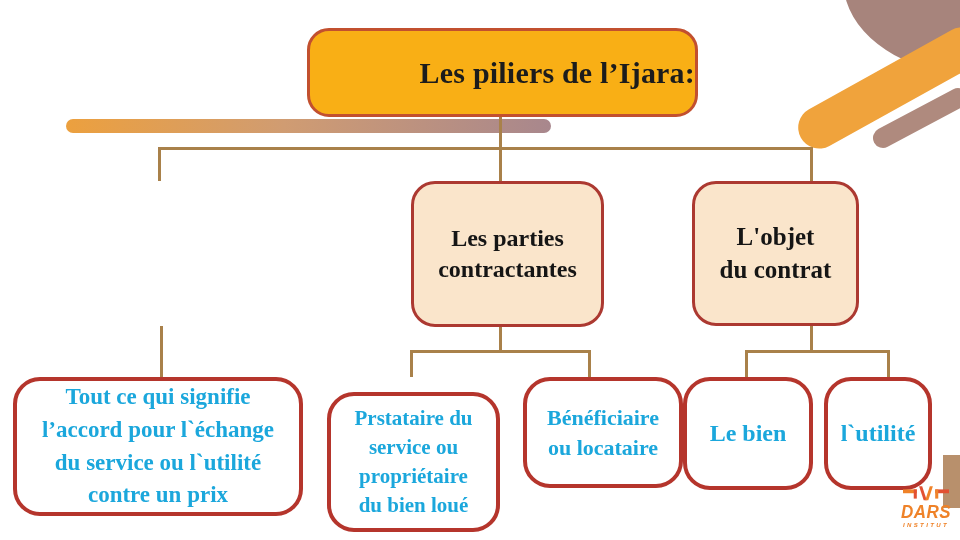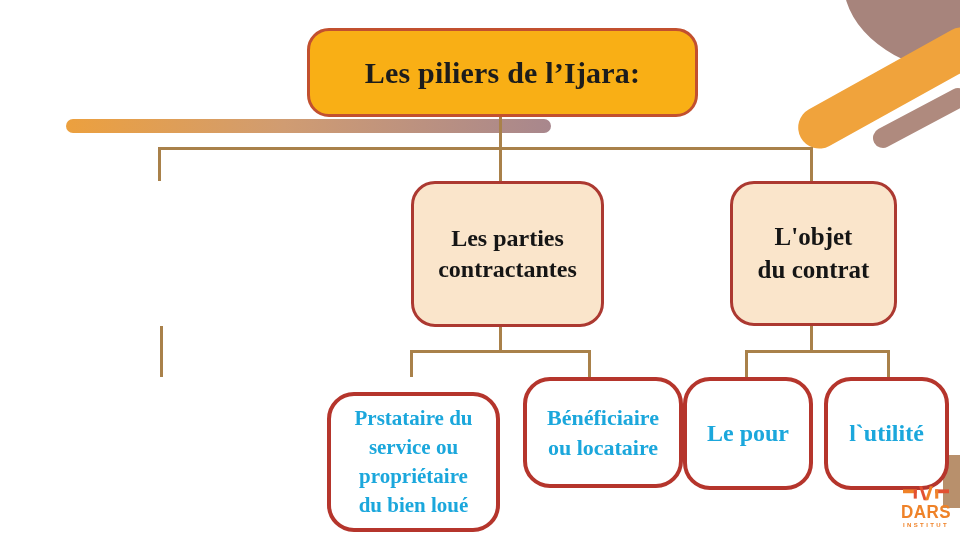--- a/index.html
+++ b/index.html
@@ -31,43 +31,44 @@
   .cv{width:3px;} .ch{height:3px;}
   
   .box{
     position:absolute;z-index:3;box-sizing:border-box;
     display:flex;align-items:center;justify-content:center;
     text-align:center;white-space:pre-line;font-weight:bold;
   }
   #title-box{
     left:307px;top:28px;width:391px;height:89px;border-radius:22px;
     background:#F9AF15;border:3px solid #C2502F;
-    font-size:30px;color:#1c1c1c;letter-spacing:0.2px;
+    font-size:30px;color:#1c1c1c;letter-spacing:0.2px;justify-content:flex-end;
   }
   .pillar{
     background:#FAE5CB;border:3.5px solid #AC3931;border-radius:24px;
     color:#151515;line-height:1.3;
   }
   #pillar-expression{left:75px;top:180px;width:175px;height:147px;font-size:25px;}
   #pillar-parties{left:403px;top:181px;width:193px;height:146px;font-size:24px;margin-left:8px;}
-  #pillar-objet{left:730px;top:181px;width:167px;height:145px;font-size:25px;}
+  #pillar-objet{left:692px;top:181px;width:167px;height:145px;font-size:25px;}
   .leaf{
     background:#ffffff;border:4px solid #B5352C;border-radius:27px;
     color:#1BA7DC;
   }
   #leaf-accord{left:13px;top:377px;width:290px;height:139px;font-size:23px;line-height:1.42;}
   #leaf-prestataire{left:327px;top:377px;width:173px;height:140px;font-size:21px;line-height:1.38;margin-top:15px;}
   #leaf-beneficiaire{left:508px;top:377px;width:160px;height:111px;font-size:22px;line-height:1.35;margin-left:15px;}
   #leaf-prix{left:683px;top:377px;width:130px;height:113px;font-size:24px;}
-  #leaf-utilite{left:824px;top:377px;width:125px;height:113px;font-size:24px;}
+  #leaf-utilite{left:824px;top:377px;width:108px;height:113px;font-size:24px;}
   
   #logo{
     position:absolute;left:891px;top:486px;width:70px;z-index:4;
     display:flex;flex-direction:column;align-items:center;
     font-family:"Liberation Sans","DejaVu Sans",sans-serif;
+    font-style:italic;
   }
   #logo-brand{
     color:#EF8228;font-weight:800;font-size:17px;letter-spacing:0.5px;
     transform:scaleY(1.1);line-height:1;margin-top:1px;
   }
   #logo-tagline{
     color:#EF8228;font-size:6px;letter-spacing:2.4px;line-height:1;
     margin-top:2px;font-weight:bold;
   }
 </style>
@@ -103,32 +104,38 @@
 
   <div class="box pillar" id="pillar-parties">
     <span>Les parties
 contractantes</span>
   </div>
   <div class="box pillar" id="pillar-objet">
     <span>L'objet
 du contrat</span>
   </div>
 
+  <div class="box leaf" id="leaf-accord">
+    <span>Tout ce qui signifie
+l’accord pour l`échange
+du service ou l`utilité
+contre un prix</span>
+  </div>
   <div class="box leaf" id="leaf-prestataire">
     <span>Prstataire du
 service ou
 propriétaire
 du bien loué</span>
   </div>
   <div class="box leaf" id="leaf-beneficiaire">
     <span>Bénéficiaire
 ou locataire</span>
   </div>
   <div class="box leaf" id="leaf-prix">
-    <span>Le pour</span>
+    <span>Le bien</span>
   </div>
   <div class="box leaf" id="leaf-utilite">
     <span>l`utilité</span>
   </div>
 
   <div id="logo">
     <svg width="46" height="16" viewBox="0 0 60 20">
       <rect x="0" y="4" width="18" height="5" fill="#EF8228"></rect>
       <rect x="14" y="4" width="4" height="12" fill="#E25032"></rect>
       <rect x="42" y="4" width="18" height="5" fill="#E25032"></rect>

